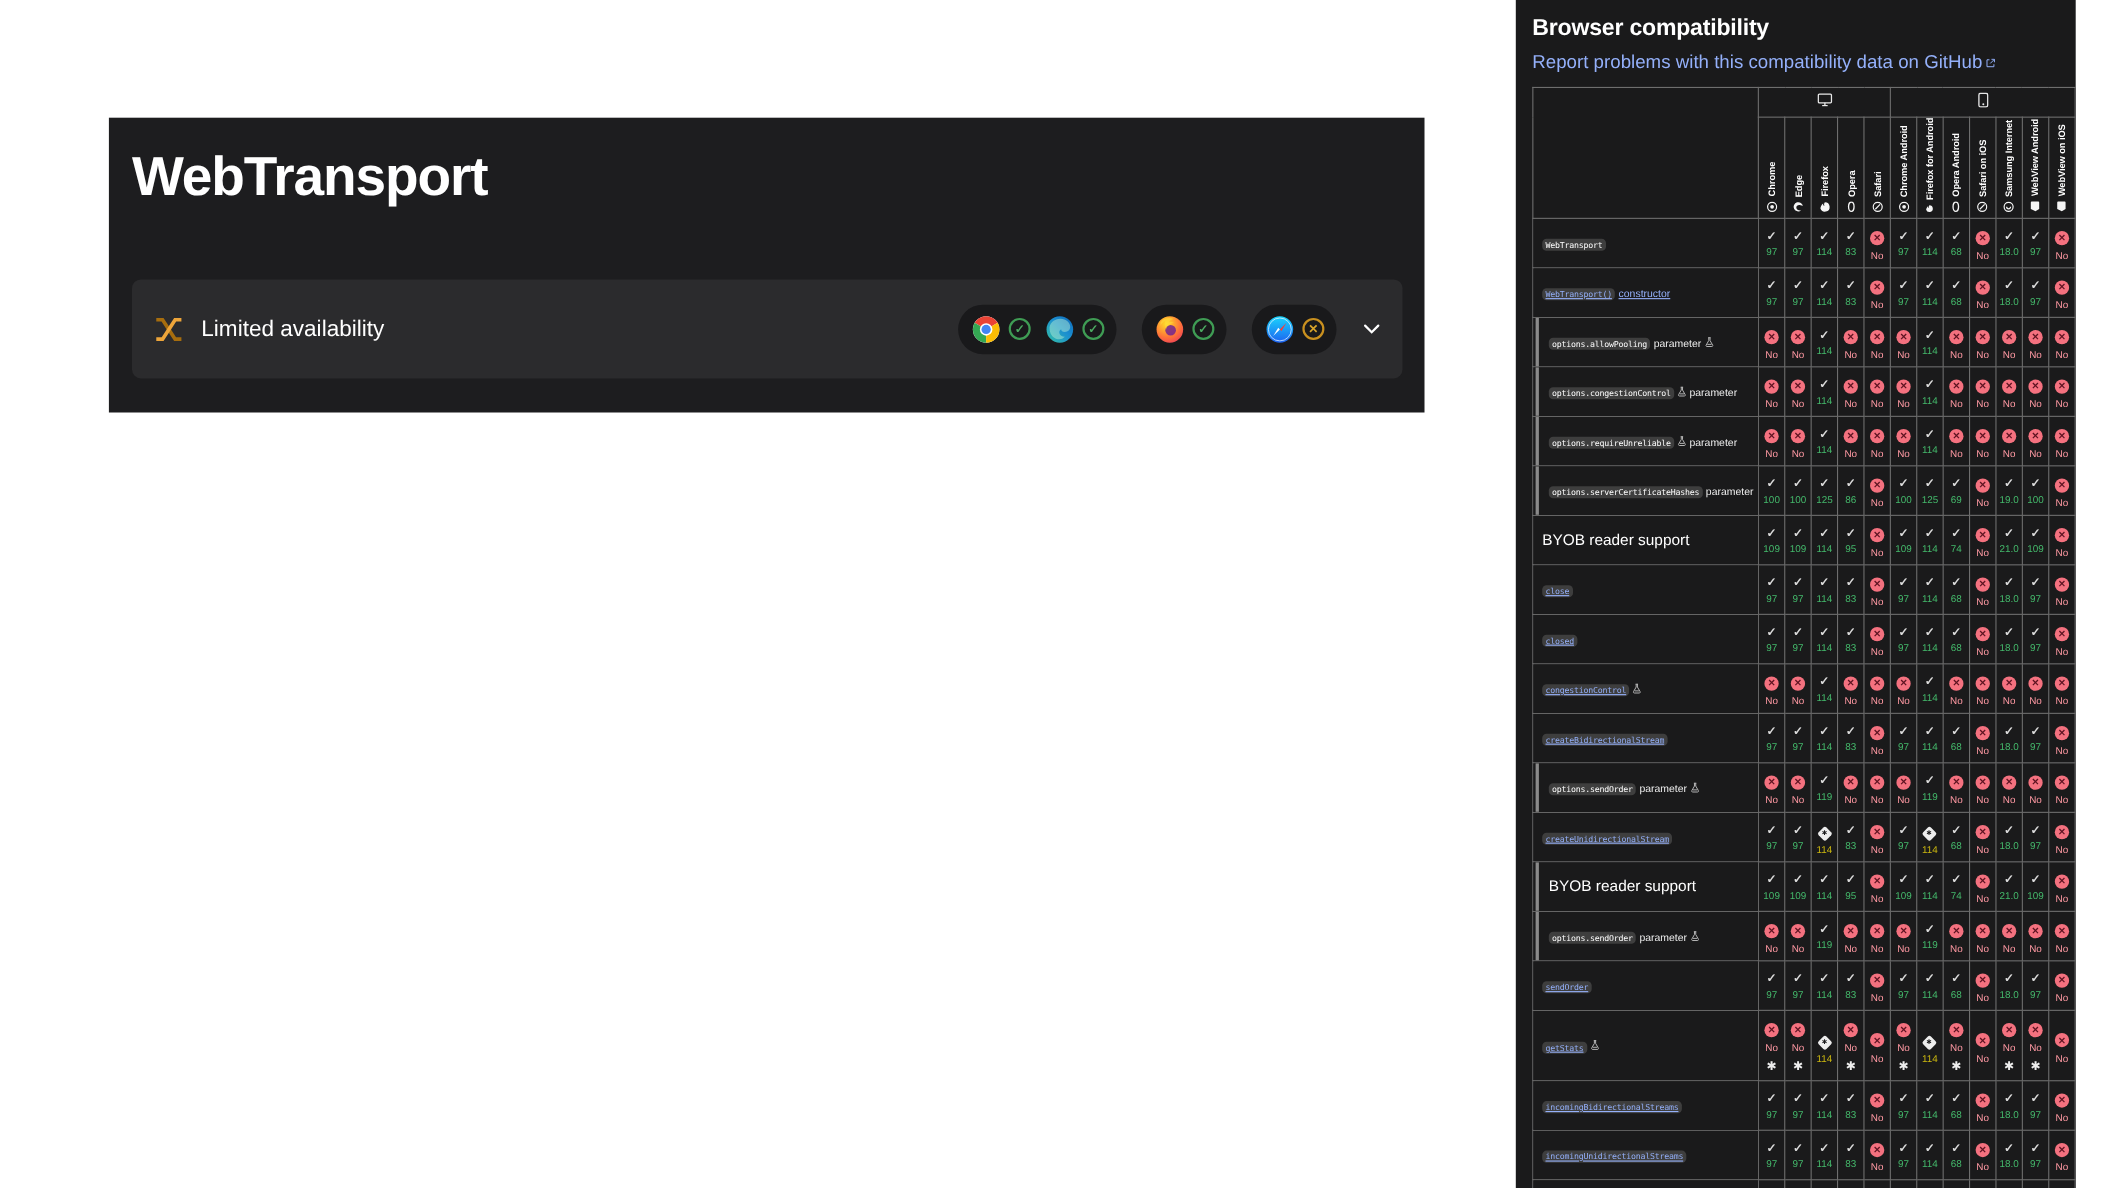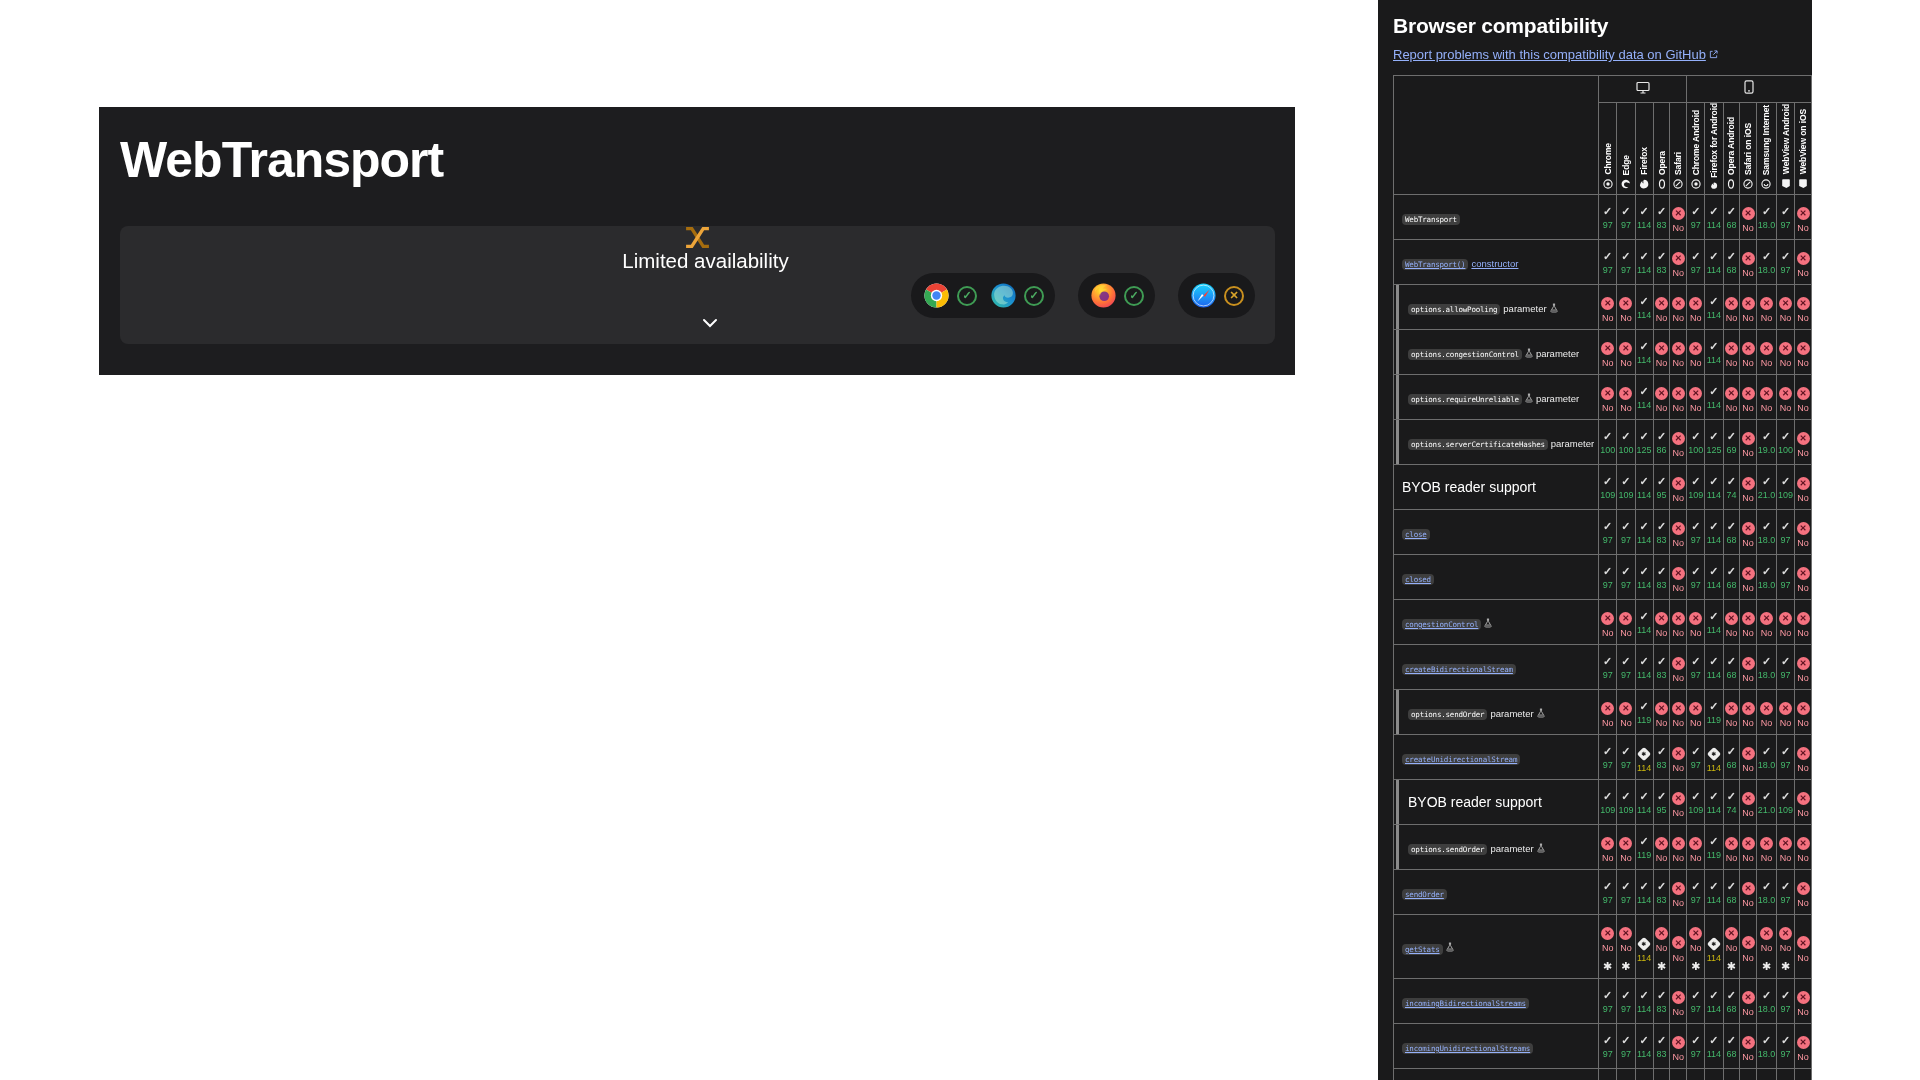--- a/index.html
+++ b/index.html
@@ -2,38 +2,38 @@
 <html><head>
 <meta charset="utf-8">
 <style>
   html,body{margin:0;padding:0;background:#ffffff;width:1920px;height:1080px;
     font-family:"Liberation Sans",sans-serif;overflow:hidden;position:relative;}
 
   
   .hero{position:absolute;left:99px;top:107px;width:1196px;height:268px;background:#1d1d1f;}
   .hero-title{color:#ffffff;font-size:50px;font-weight:700;letter-spacing:-1px;
     margin:0;padding:26px 0 0 21px;line-height:1.1;}
-  .avail-bar{position:absolute;left:21px;right:20px;bottom:31px;height:118px;background:#2b2b2d;
-    border-radius:8px;display:flex;align-items:center;padding:0 20px;box-sizing:border-box;cursor:pointer;flex-direction:column;}
+  .avail-bar{position:absolute;left:21px;right:20px;bottom:31px;height:90px;background:#2b2b2d;
+    border-radius:8px;display:flex;align-items:center;padding:0 20px;box-sizing:border-box;cursor:pointer;}
   .avail-label{color:#ffffff;font-size:20.5px;margin-left:16px;}
   .pill-group{margin-left:auto;display:flex;align-items:center;gap:23px;}
   .pill{background:#19191b;border-radius:999px;padding:8px 11px;display:flex;align-items:center;gap:12px;}
   .bunit{display:flex;align-items:center;gap:6px;}
   .ring{width:20px;height:20px;border-radius:50%;display:flex;align-items:center;justify-content:center;
     font-size:11px;font-weight:700;box-sizing:border-box;}
   .ring.ok{border:2px solid #3f9c54;color:#4cab62;}
   .ring.bad{border:2px solid #c9901f;color:#d9a42a;}
   .chev{margin-left:24px;display:flex;align-items:center;}
 
   
-  .panel{position:absolute;left:1378px;top:0;width:434px;height:1080px;background:#1a1a1b;
+  .panel{position:absolute;left:1378px;top:0;width:509px;height:1080px;background:#1a1a1b;
     overflow:hidden;box-sizing:border-box;padding:14px 0 12px 15px;}
   .panel h2{margin:0;color:#ffffff;font-size:21px;font-weight:700;letter-spacing:-0.2px;}
   .report-link{display:inline-flex;align-items:center;gap:3px;margin-top:9px;
-    color:#94b0fa;font-size:13px;text-decoration:underline;cursor:pointer;}
+    color:#94b0fa;font-size:17px;cursor:pointer;}
   table{border-collapse:collapse;margin-top:12px;table-layout:fixed;}
   th,td{border:1px solid #6e6e6e;padding:0;background:#1a1a1b;}
   .grp{height:26px;text-align:center;vertical-align:middle;}
   .colh{height:86px;vertical-align:bottom;}
   .vwrap{height:86px;display:flex;flex-direction:column;align-items:center;justify-content:flex-end;
     gap:4px;padding-bottom:5px;overflow:hidden;}
   .vtext{writing-mode:vertical-rl;transform:rotate(180deg);font-size:8.5px;font-weight:700;
     color:#ffffff;letter-spacing:-0.1px;white-space:nowrap;}
   .lbl{text-align:left;vertical-align:middle;padding:7px 4px 7px 8px;position:relative;font-weight:400;}
   .lbl.nested{padding-left:14px;margin-top:12px;}

